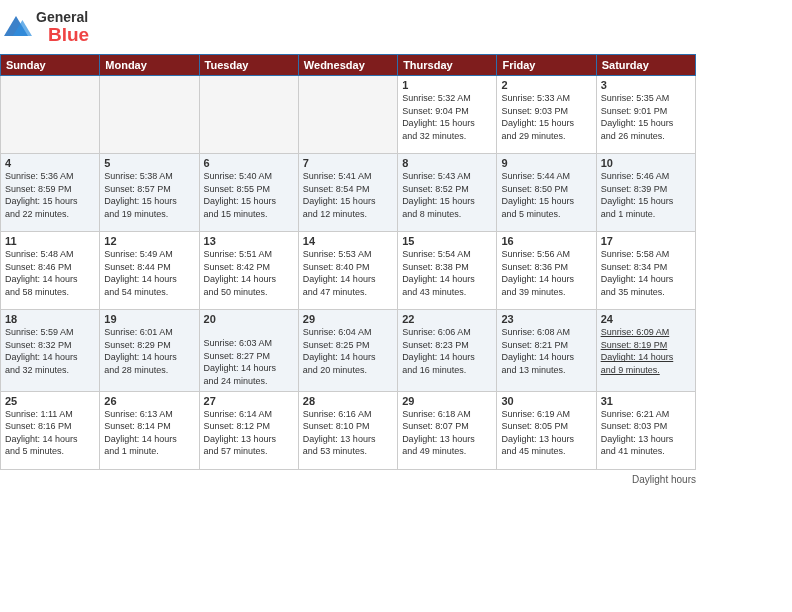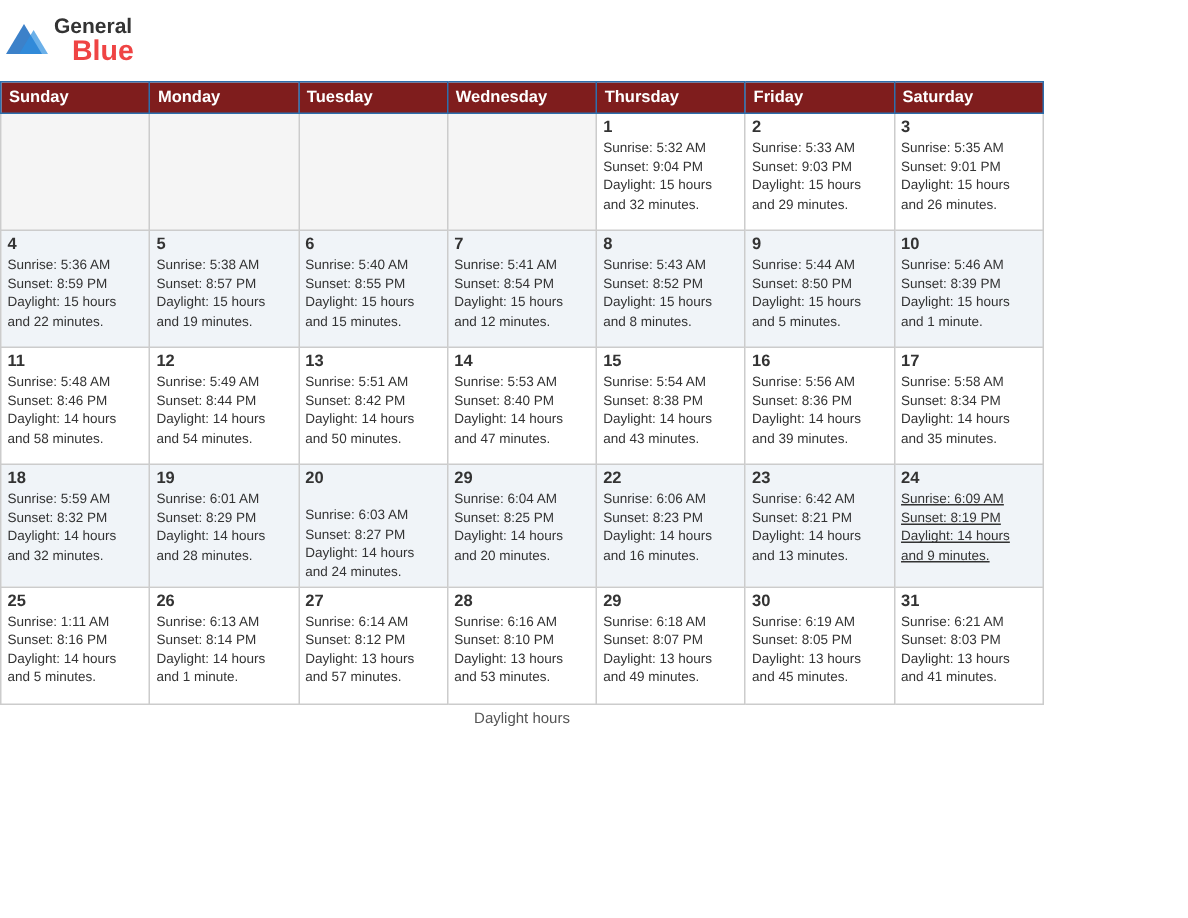--- a/index.html
+++ b/index.html
@@ -93,21 +93,21 @@
       color: #333;
       display: block;
       margin-bottom: 1px;
     }
     .day-info {
       line-height: 1.4;
       font-size: 9px;
       color: #333;
     }
     .footer-note {
-      text-align: center;
+      text-align: right;
       font-size: 10px;
       color: #555;
       margin-top: 4px;
     }
   </style>
 </head>
 <body>
 
 <div class="container">
   <div class="header">
@@ -296,21 +296,21 @@
           </td>
           <td class="alt-row">
             <span class="day-num">22</span>
             <div class="day-info" style="white-space: pre-line;">Sunrise: 6:06 AM
 Sunset: 8:23 PM
 Daylight: 14 hours
 and 16 minutes.</div>
           </td>
           <td class="alt-row">
             <span class="day-num">23</span>
-            <div class="day-info" style="white-space: pre-line;">Sunrise: 6:42 AM
+            <div class="day-info" style="white-space: pre-line;">Sunrise: 6:08 AM
 Sunset: 8:21 PM
 Daylight: 14 hours
 and 13 minutes.</div>
           </td>
           <td class="alt-row">
             <span class="day-num">24</span>
             <div class="day-info" style="white-space: pre-line; text-decoration: underline;">Sunrise: 6:09 AM
 Sunset: 8:19 PM
 Daylight: 14 hours
 and 9 minutes.</div>

